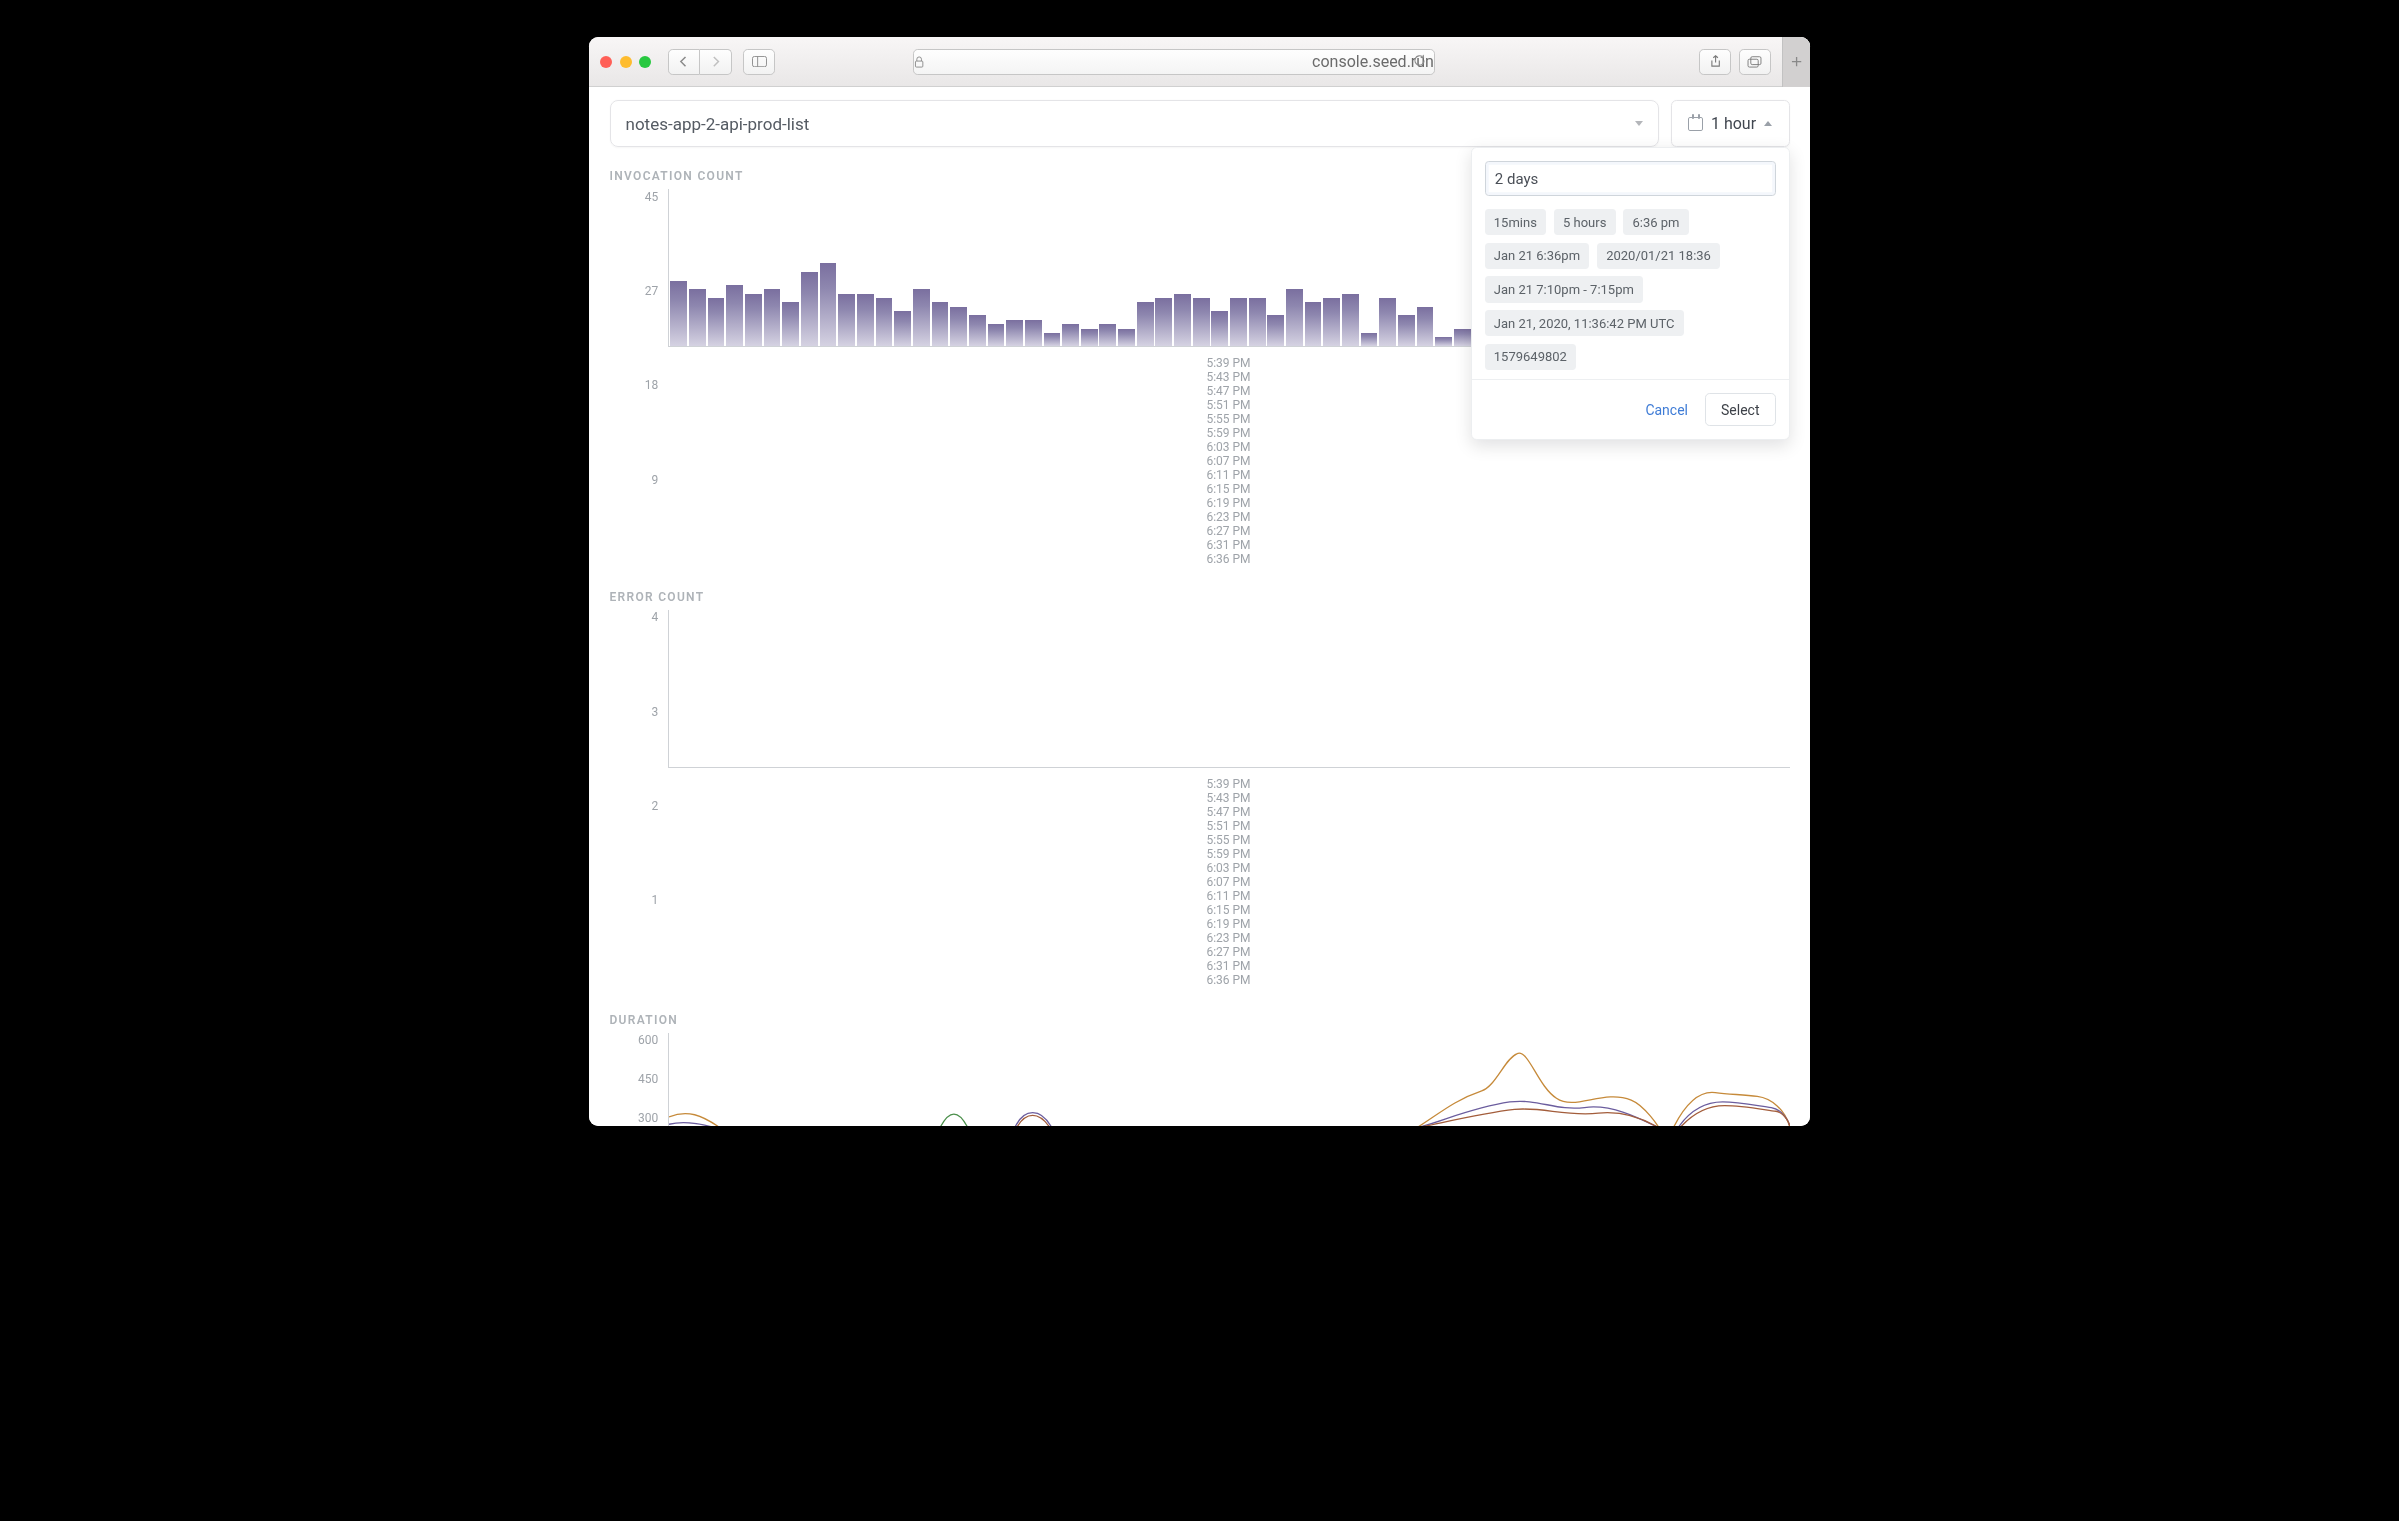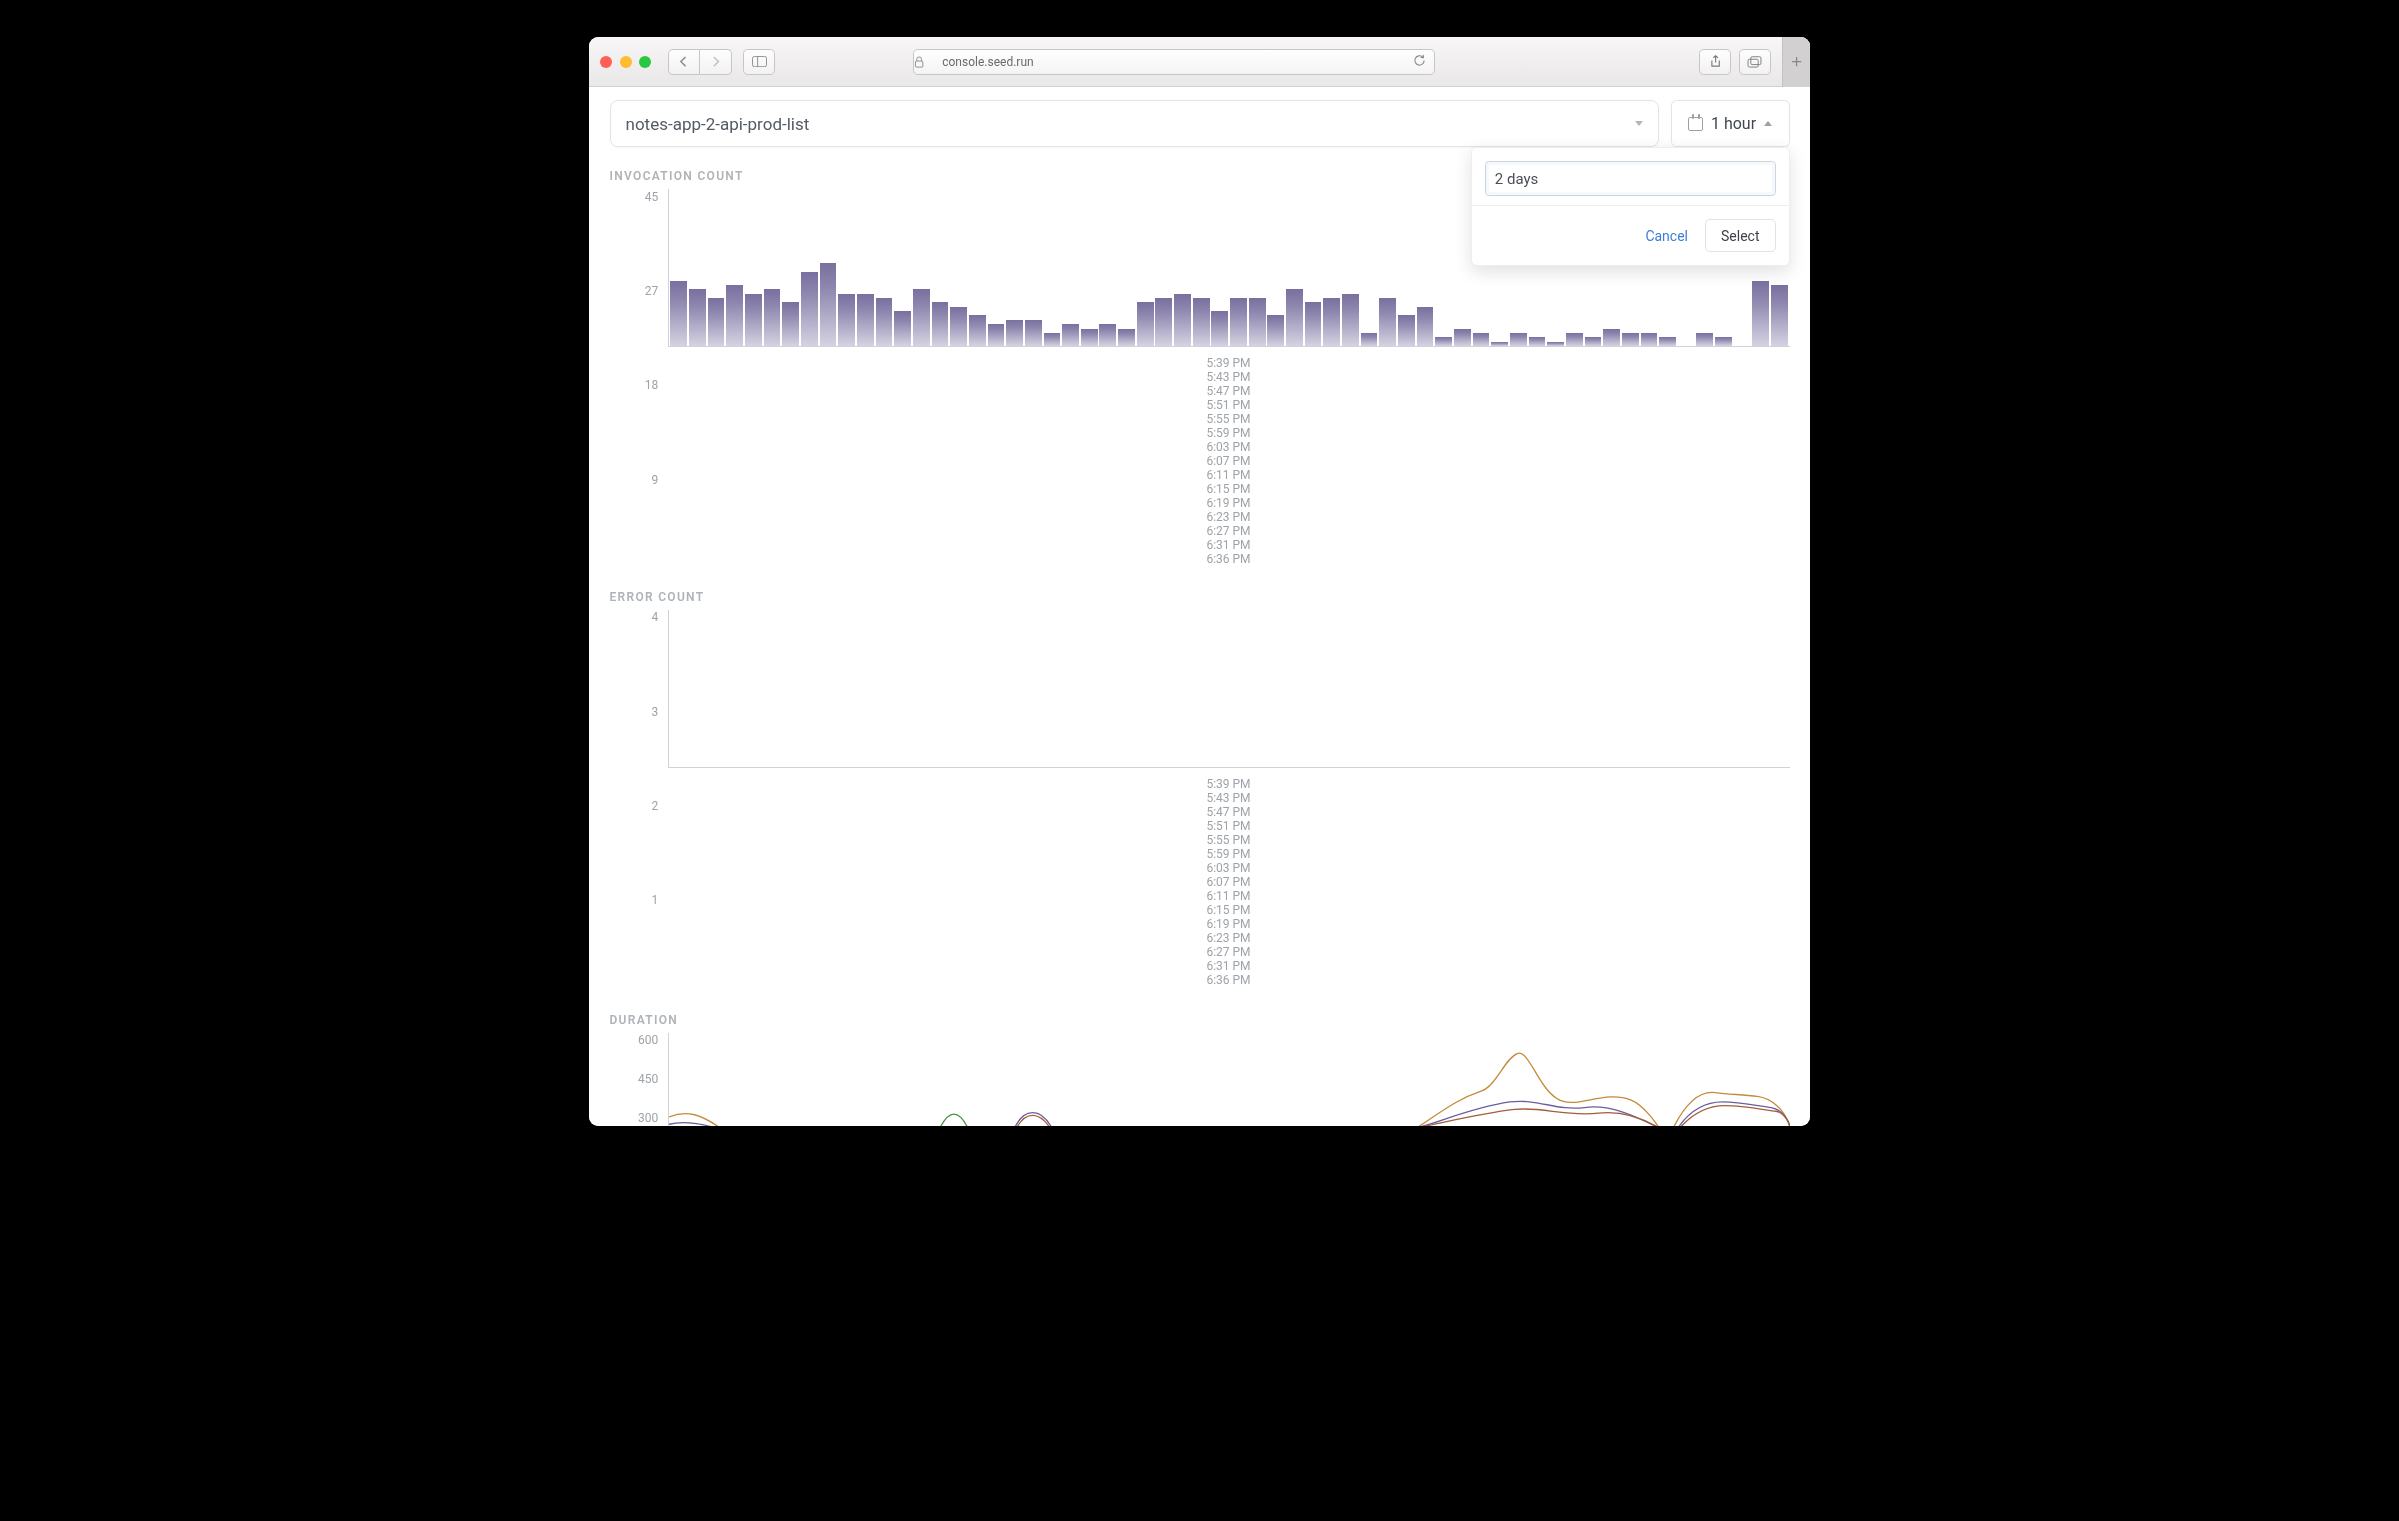--- a/index.html
+++ b/index.html
@@ -8,21 +8,21 @@
   .titlebar { height: 50px; background: linear-gradient(#f8f6f6,#e9e7e7); border-bottom: 0.9px solid #d0d0d0; display: flex; align-items: center; padding: 0 11.2px; gap: 11.2px; }
   .traffic { display: flex; gap: 7.5px; margin-right: 5.6px; }
   .traffic span { width: 12px; height: 12px; border-radius: 50%; display: block; }
   .t-red { background: #ff5f57; } .t-yel { background: #febc2e; } .t-grn { background: #28c840; }
   .tb-btn { height: 26px; border: 0.9px solid #c6c6c6; background: linear-gradient(#fefefe,#f2f2f2); border-radius: 4.7px; display: flex; align-items: center; justify-content: center; color: #888; }
   .nav-btns { display: flex; }
   .nav-btns .tb-btn { width: 32px; }
   .nav-btns .tb-btn:first-child { border-top-right-radius: 0; border-bottom-right-radius: 0; }
   .nav-btns .tb-btn:last-child { border-top-left-radius: 0; border-bottom-left-radius: 0; border-left: none; }
   .sidebar-btn { width: 32px; }
-  .addr { flex: 1; max-width: 522px; margin: 0 auto; height: 26px; border: 0.9px solid #c6c6c6; background: linear-gradient(#fefefe,#f4f4f4); border-radius: 4.7px; display: flex; align-items: center; justify-content: flex-start; gap: 18px; color: #6b6b6b; font-size: 12px; position: relative; }
+  .addr { flex: 1; max-width: 522px; margin: 0 auto; height: 26px; border: 0.9px solid #c6c6c6; background: linear-gradient(#fefefe,#f4f4f4); border-radius: 4.7px; display: flex; align-items: center; justify-content: space-between; gap: 18px; color: #6b6b6b; font-size: 16px; position: relative; }
   .addr .reload { position: absolute; right: 7.5px; color: #7a7a7a; }
   .right-btns { display: flex; gap: 7.5px; margin-left: auto; align-items: center; }
   .right-btns .tb-btn { width: 32px; }
   .newtab { width: 28px; height: 50px; display: flex; align-items: center; justify-content: center; background: #d2d0d0; color: #888; border-left: 0.9px solid #c2c2c2; margin: 0 -11.2px 0 3.7px; }
 
   .content { background: #fff; padding: 13px 20.5px 0 20.5px; position: relative; min-height: 695px; }
   .toprow { display: flex; gap: 11.2px; margin-bottom: 22.4px; }
   .sel-app { flex: 1; height: 47px; border: 0.9px solid #e4e4e7; border-radius: 8px; display: flex; align-items: center; padding: 0 15px; color: #555b63; font-size: 17px; justify-content: space-between; cursor: pointer; box-shadow: 0 0.9px 1.9px rgba(0,0,0,.04); }
   .sel-time { width: 119px; height: 47px; border: 0.9px solid #e4e4e7; border-radius: 5.6px; display: flex; align-items: center; justify-content: center; gap: 7.5px; color: #414750; font-size: 16px; cursor: pointer; box-shadow: 0 0.9px 1.9px rgba(0,0,0,.04); }
   .caret-down { width: 0; height: 0; border-left: 4.7px solid transparent; border-right: 4.7px solid transparent; border-top: 5.6px solid #b4b6ba; }
@@ -281,20 +281,30 @@
             <path d="M1080 100 C1095 78, 1112 72, 1128 72 C1145 72, 1165 76, 1180 78 C1192 80, 1200 94, 1200 100" stroke="#6b5d9e" fill="none" stroke-width="1.4"></path>
             <path d="M1082 100 C1098 82, 1114 76, 1130 76 C1148 76, 1170 80, 1185 82 C1195 84, 1200 96, 1200 100" stroke="#a35d3b" fill="none" stroke-width="1.4"></path>
           </svg>
         </div>
       </div>
     </div>
 
     <div class="popover">
       <div class="pop-body">
         <input class="pop-input" value="2 days" style="">
+        <div class="chips" id="chips">
+            <span class="chip">15mins</span>
+            <span class="chip">5 hours</span>
+            <span class="chip">6:36 pm</span>
+            <span class="chip">Jan 21 6:36pm</span>
+            <span class="chip">2020/01/21 18:36</span>
+            <span class="chip">Jan 21 7:10pm - 7:15pm</span>
+            <span class="chip">Jan 21, 2020, 11:36:42 PM UTC</span>
+            <span class="chip">1579649802</span>
+          </div>
       </div>
       <div class="pop-footer">
         <span class="btn-cancel">Cancel</span>
         <button class="btn-select">Select</button>
       </div>
     </div>
 
   </div>
 </div>
 

